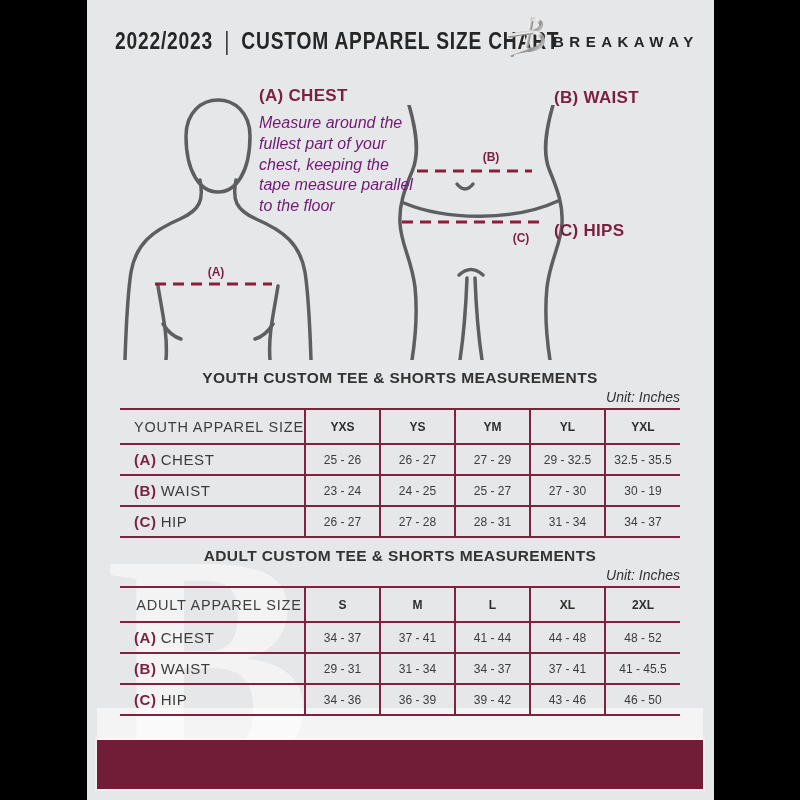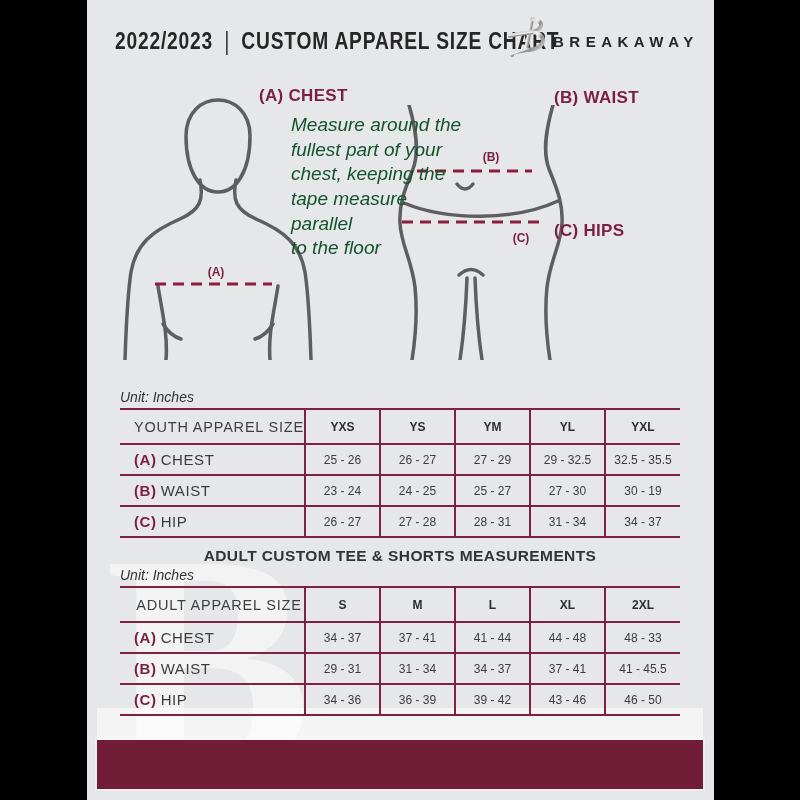--- a/index.html
+++ b/index.html
@@ -30,37 +30,37 @@
 
   
   .figure-svg { position:absolute; z-index:1; }
   #torso-svg { left:23px; top:78px; }
   #lower-svg { left:300px; top:105px; }
   .guide-heading {
     position:absolute; z-index:2; font-size:17px; font-weight:800;
     color:#7c1f3f; letter-spacing:0.3px;
   }
   .guide-body {
-    position:absolute; z-index:2; font-size:19px; font-style:italic;
-    color:#14532d; line-height:1.3; white-space:pre-line;margin-left:32px;
+    position:absolute; z-index:2; font-size:16px; font-style:italic;
+    color:#701a75; line-height:1.3; white-space:pre-line;
   }
   #chest-heading { left:172px; top:86px; }
   #chest-body    { left:172px; top:113px; width:180px; }
   #waist-heading { left:467px; top:88px; }
   #waist-body    { left:467px; top:115px; width:168px; }
   #hips-heading  { left:467px; top:221px; }
   #hips-body     { left:467px; top:248px; width:172px; }
 
   
   .section-title {
     position:absolute; left:33px; width:560px; text-align:center; z-index:2;
     font-size:15.5px; font-weight:bold; color:#333; letter-spacing:0.4px;
   }
   .section-unit {
-    position:absolute; left:33px; width:560px; text-align:left; z-index:2;
+    position:absolute; left:33px; width:560px; text-align:right; z-index:2;
     font-size:14px; font-style:italic; color:#333;
   }
   #youth-title { top:369px; }  #youth-unit { top:389px; }
   #adult-title { top:547px; }  #adult-unit { top:567px; }
 
   .size-table {
     position:absolute; left:33px; width:560px; z-index:2;
     border-collapse:collapse; table-layout:fixed;
   }
   #youth-table { top:408px; }
@@ -163,20 +163,21 @@
 
   <div id="chest-heading" class="guide-heading">(A) CHEST</div>
   <div id="chest-body" class="guide-body">Measure around the
 fullest part of your
 chest, keeping the
 tape measure parallel
 to the floor</div>
   <div id="waist-heading" class="guide-heading">(B) WAIST</div>
   <div id="hips-heading" class="guide-heading">(C) HIPS</div>
 
+  <div id="youth-title" class="section-title">YOUTH CUSTOM TEE &amp; SHORTS MEASUREMENTS</div>
   <div id="youth-unit" class="section-unit">Unit: Inches</div>
   <table id="youth-table" class="size-table">
     <colgroup>
         <col style="width:185px">
         <col>
         <col>
         <col>
         <col>
         <col>
       </colgroup>
@@ -239,21 +240,21 @@
         <th>2XL</th>
       </tr>
     </thead>
     <tbody>
       <tr>
         <td class="label-col"><span class="pfx">(A)</span><span>CHEST</span></td>
         <td>34 - 37</td>
         <td>37 - 41</td>
         <td>41 - 44</td>
         <td>44 - 48</td>
-        <td>48 - 33</td>
+        <td>48 - 52</td>
       </tr>
       <tr>
         <td class="label-col"><span class="pfx">(B)</span><span>WAIST</span></td>
         <td>29 - 31</td>
         <td>31 - 34</td>
         <td>34 - 37</td>
         <td>37 - 41</td>
         <td>41 - 45.5</td>
       </tr>
       <tr>

